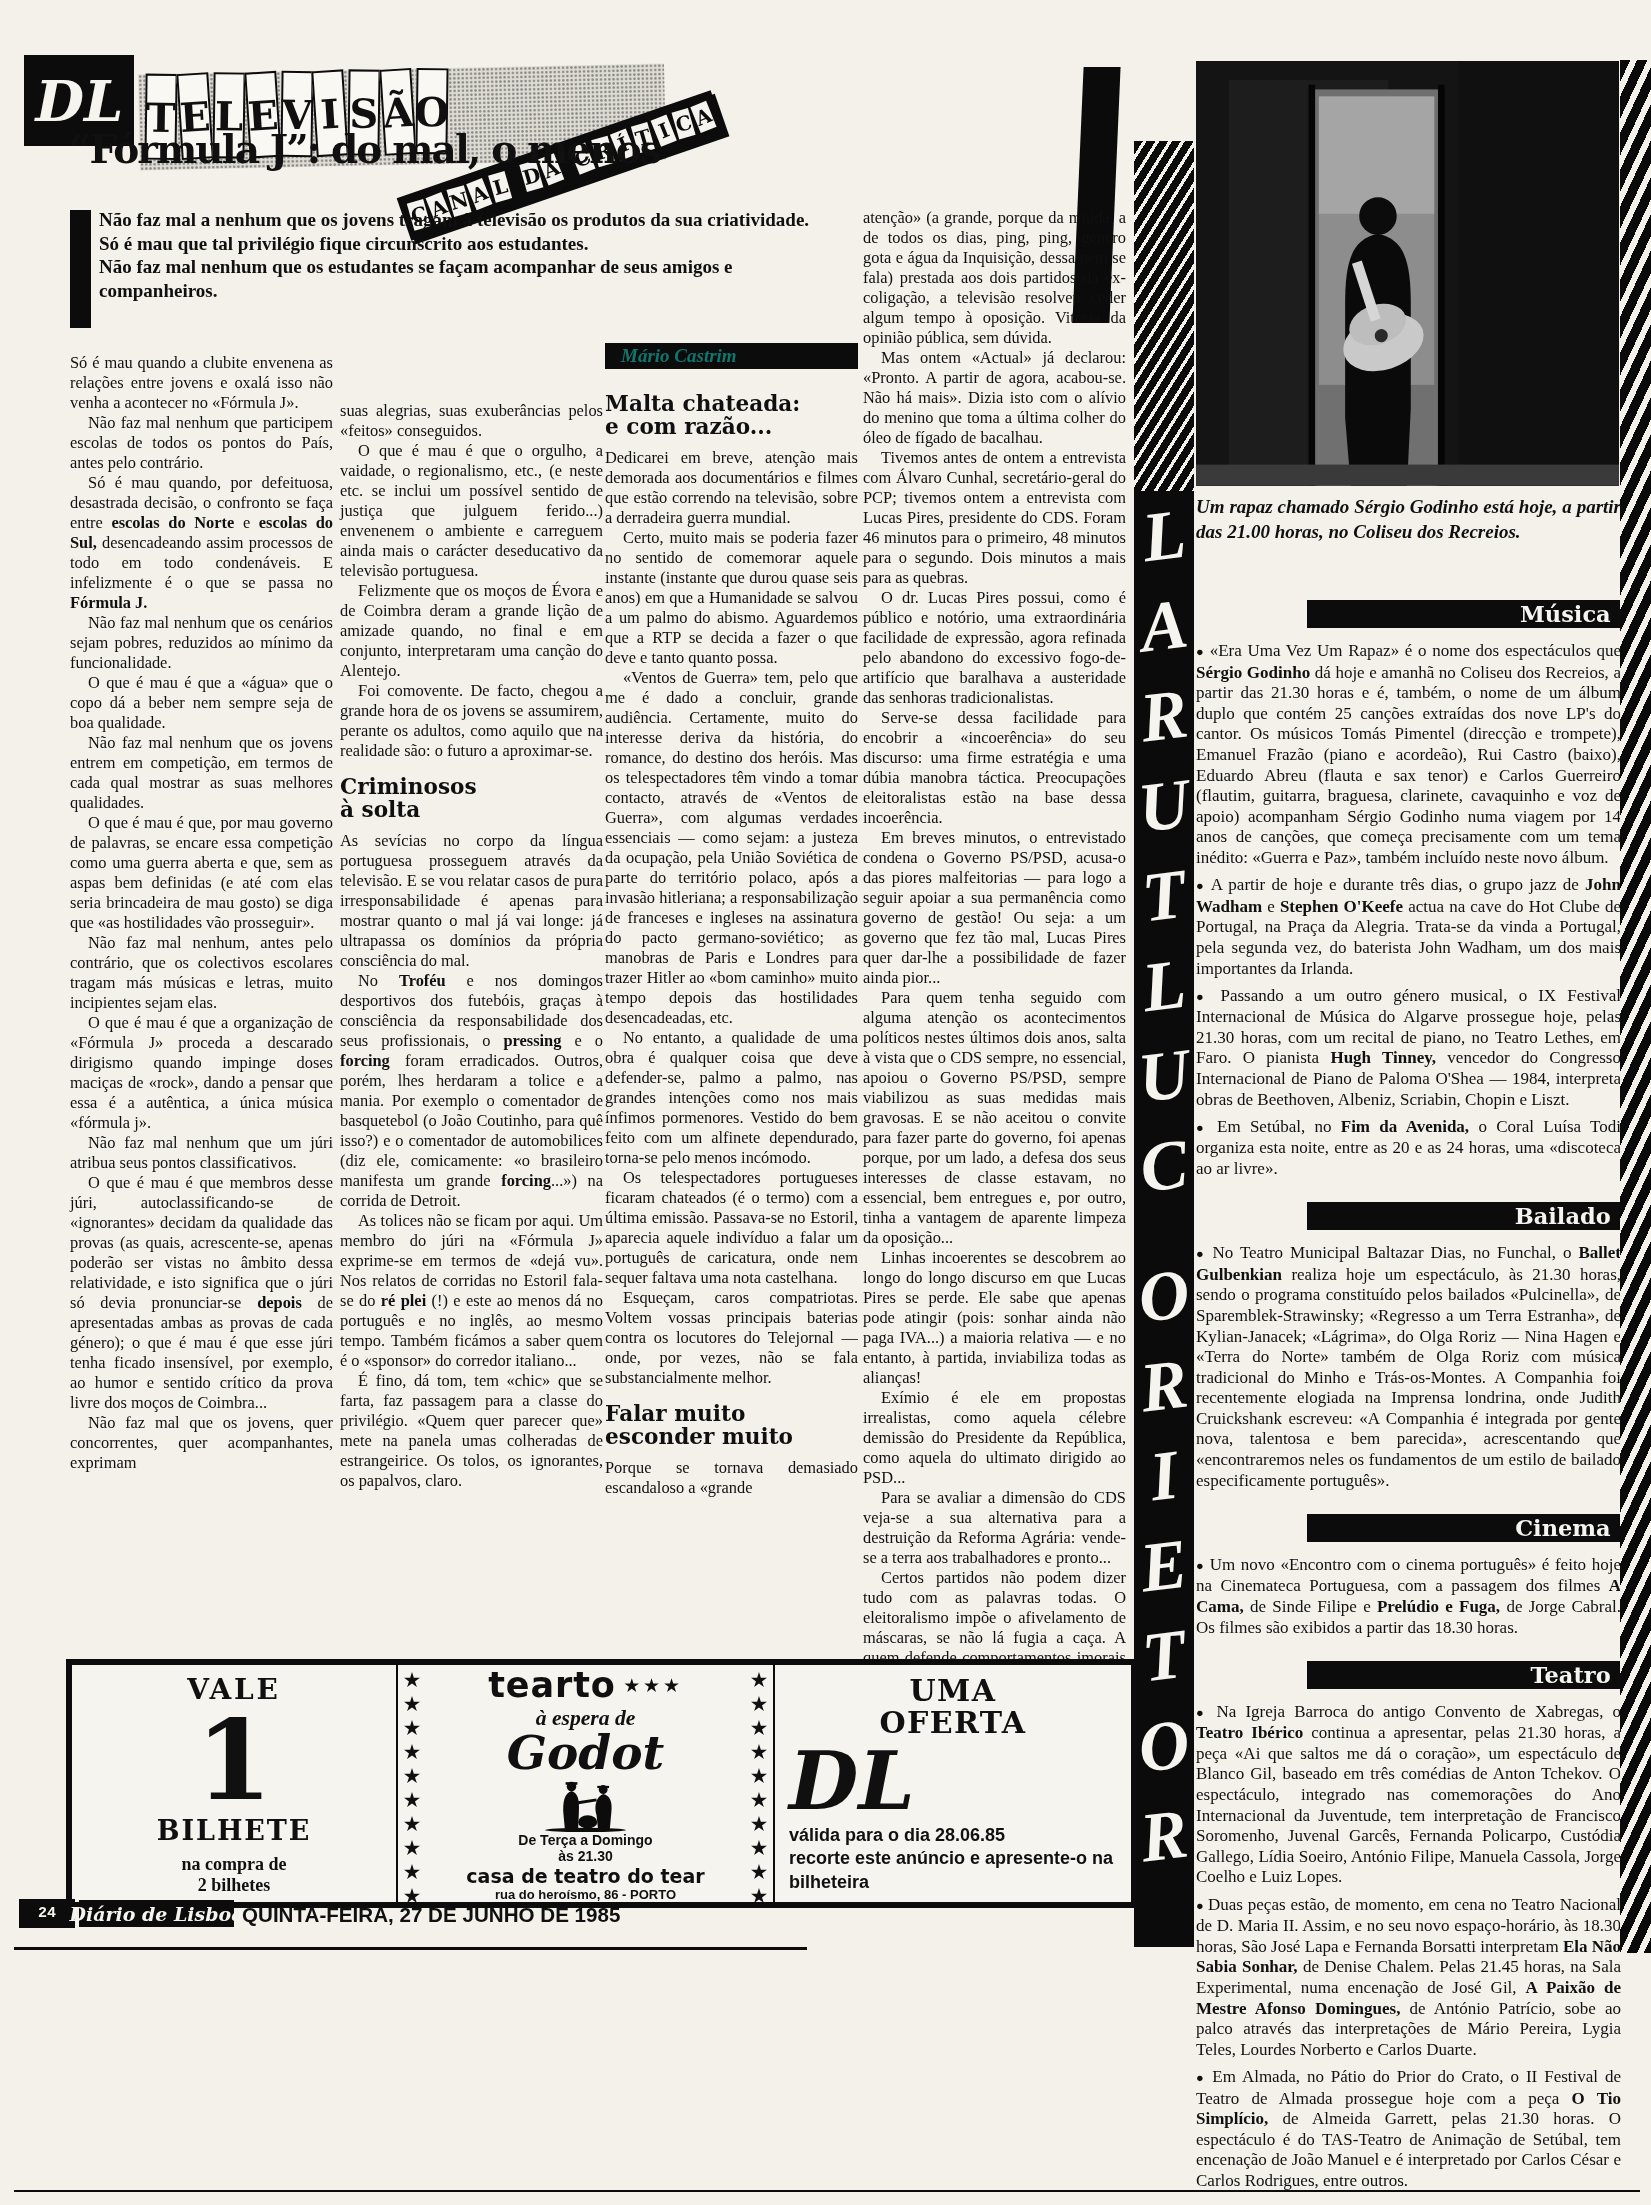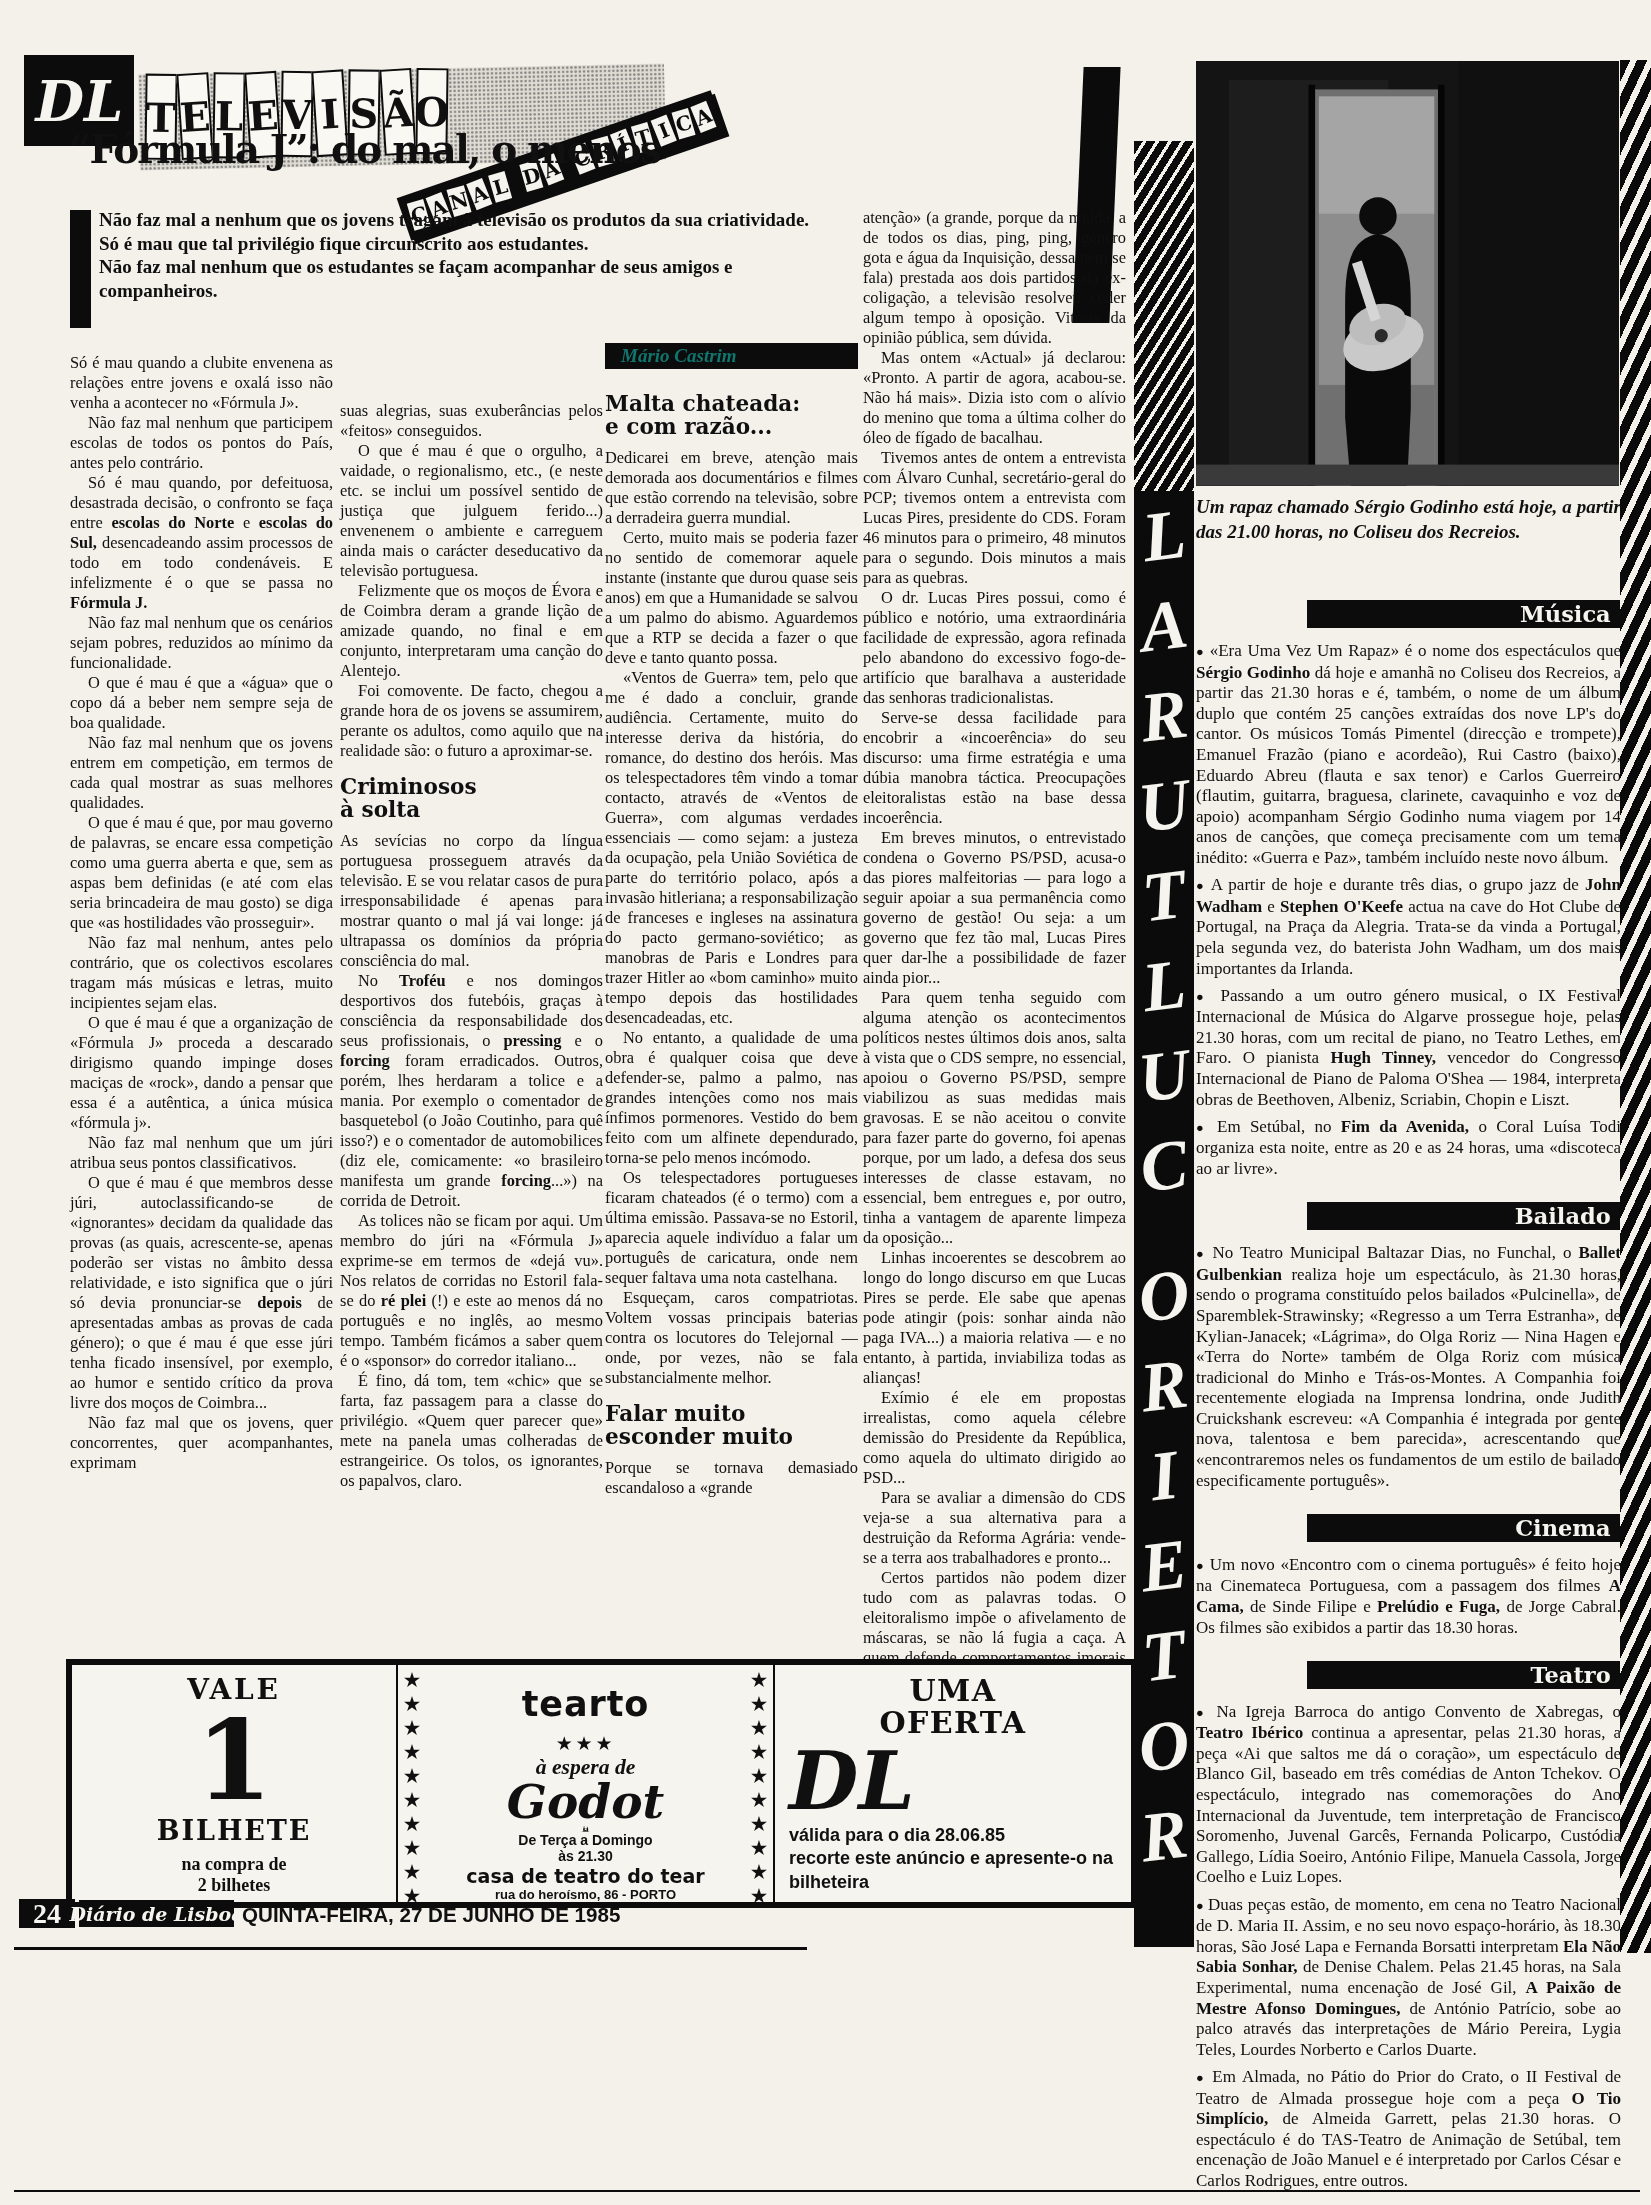--- a/index.html
+++ b/index.html
@@ -68,36 +68,36 @@
   
   .ad-box{left:66px;top:1659px;width:1059px;height:237px;border:6.6px solid #0c0c0c;background:#f6f4ee;display:flex;}
   .ad-left{width:324px;border-right:2.8px solid #0c0c0c;display:flex;flex-direction:column;align-items:center;justify-content:space-between;padding:8.4px 0 6.6px;}
   .ad-vale{font-family:"DejaVu Serif",serif;font-weight:900;font-size:28px;letter-spacing:2.8px;}
   .ad-one{font-family:"DejaVu Serif",serif;font-weight:900;font-size:110px;line-height:0.85;}
   .ad-bilhete{font-family:"DejaVu Serif",serif;font-weight:900;font-size:27px;letter-spacing:1.9px;}
   .ad-compra{font-weight:bold;font-size:18px;text-align:center;line-height:20.6px;}
   .ad-mid{width:375px;border-right:2.8px solid #0c0c0c;position:relative;display:flex;flex-direction:column;align-items:center;}
   .stars-col{position:absolute;top:2.8px;bottom:2.8px;display:flex;flex-direction:column;justify-content:space-between;font-size:20.6px;}
   .stars-left{left:4.7px;} .stars-right{right:4.7px;}
-  .tearto-row{display:flex;align-items:center;gap:7.5px;margin-top:19px;flex-direction:column;}
+  .tearto-row{display:flex;align-items:center;gap:7.5px;margin-top:0;}
   .tearto{font-family:"DejaVu Sans",sans-serif;font-weight:900;font-size:35px;letter-spacing:0.9px;}
   .tearto-stars{font-size:19px;letter-spacing:2.8px;}
   .script1{font-style:italic;font-weight:bold;font-size:21.6px;margin-top:0.9px;}
   .script2{font-family:"DejaVu Serif",serif;font-style:italic;font-weight:900;font-size:47px;line-height:0.9;margin:0.9px 0 2.8px;}
   .ad-sched{font-weight:900;font-size:14px;font-family:"Liberation Sans",sans-serif;}
   .ad-venue{font-weight:900;font-size:19px;font-family:"DejaVu Sans",sans-serif;margin-top:0.9px;}
   .ad-addr{font-weight:bold;font-size:13px;font-family:"Liberation Sans",sans-serif;}
   .ad-right{flex:1;display:flex;flex-direction:column;justify-content:space-between;padding:10.3px 14px 7.5px;}
   .ad-uma{font-family:"DejaVu Serif",serif;font-weight:900;font-size:30px;line-height:1.05;text-align:center;letter-spacing:1.4px;}
   .ad-dl{font-family:"DejaVu Serif",serif;font-style:italic;font-weight:900;font-size:80px;line-height:0.9;}
   .ad-valid{font-weight:900;font-size:18px;font-family:"Liberation Sans",sans-serif;text-align:left;line-height:23.5px;width:100%;}
 
   
   .pagenum{left:19px;top:1899px;width:56px;height:29px;background:#0c0c0c;color:#f6f4ee;display:flex;align-items:center;justify-content:center;
-           font-family:Liberation Serif, serif;font-weight:bold;font-size:28px;}
+           font-family:Liberation Mono, monospace;font-weight:bold;font-size:15px;}
   .paper-bar{left:79px;top:1900px;width:155px;height:27px;background:#0c0c0c;display:flex;align-items:center;justify-content:center;}
   .paper-bar span{color:#f6f4ee;font-family:"DejaVu Serif",serif;font-style:italic;font-weight:bold;font-size:19px;white-space:nowrap;}
   .date-txt{left:242px;top:1903px;font-family:"Liberation Sans",sans-serif;font-weight:bold;font-size:20.6px;}
   .rule1{left:14px;top:1947px;width:793px;height:2.8px;background:#0c0c0c;}
   .rule2{left:14px;top:2190px;width:1626px;height:2.3px;background:#0c0c0c;}
 </style>
 </head>
 <body>
 
 <div class="page">

